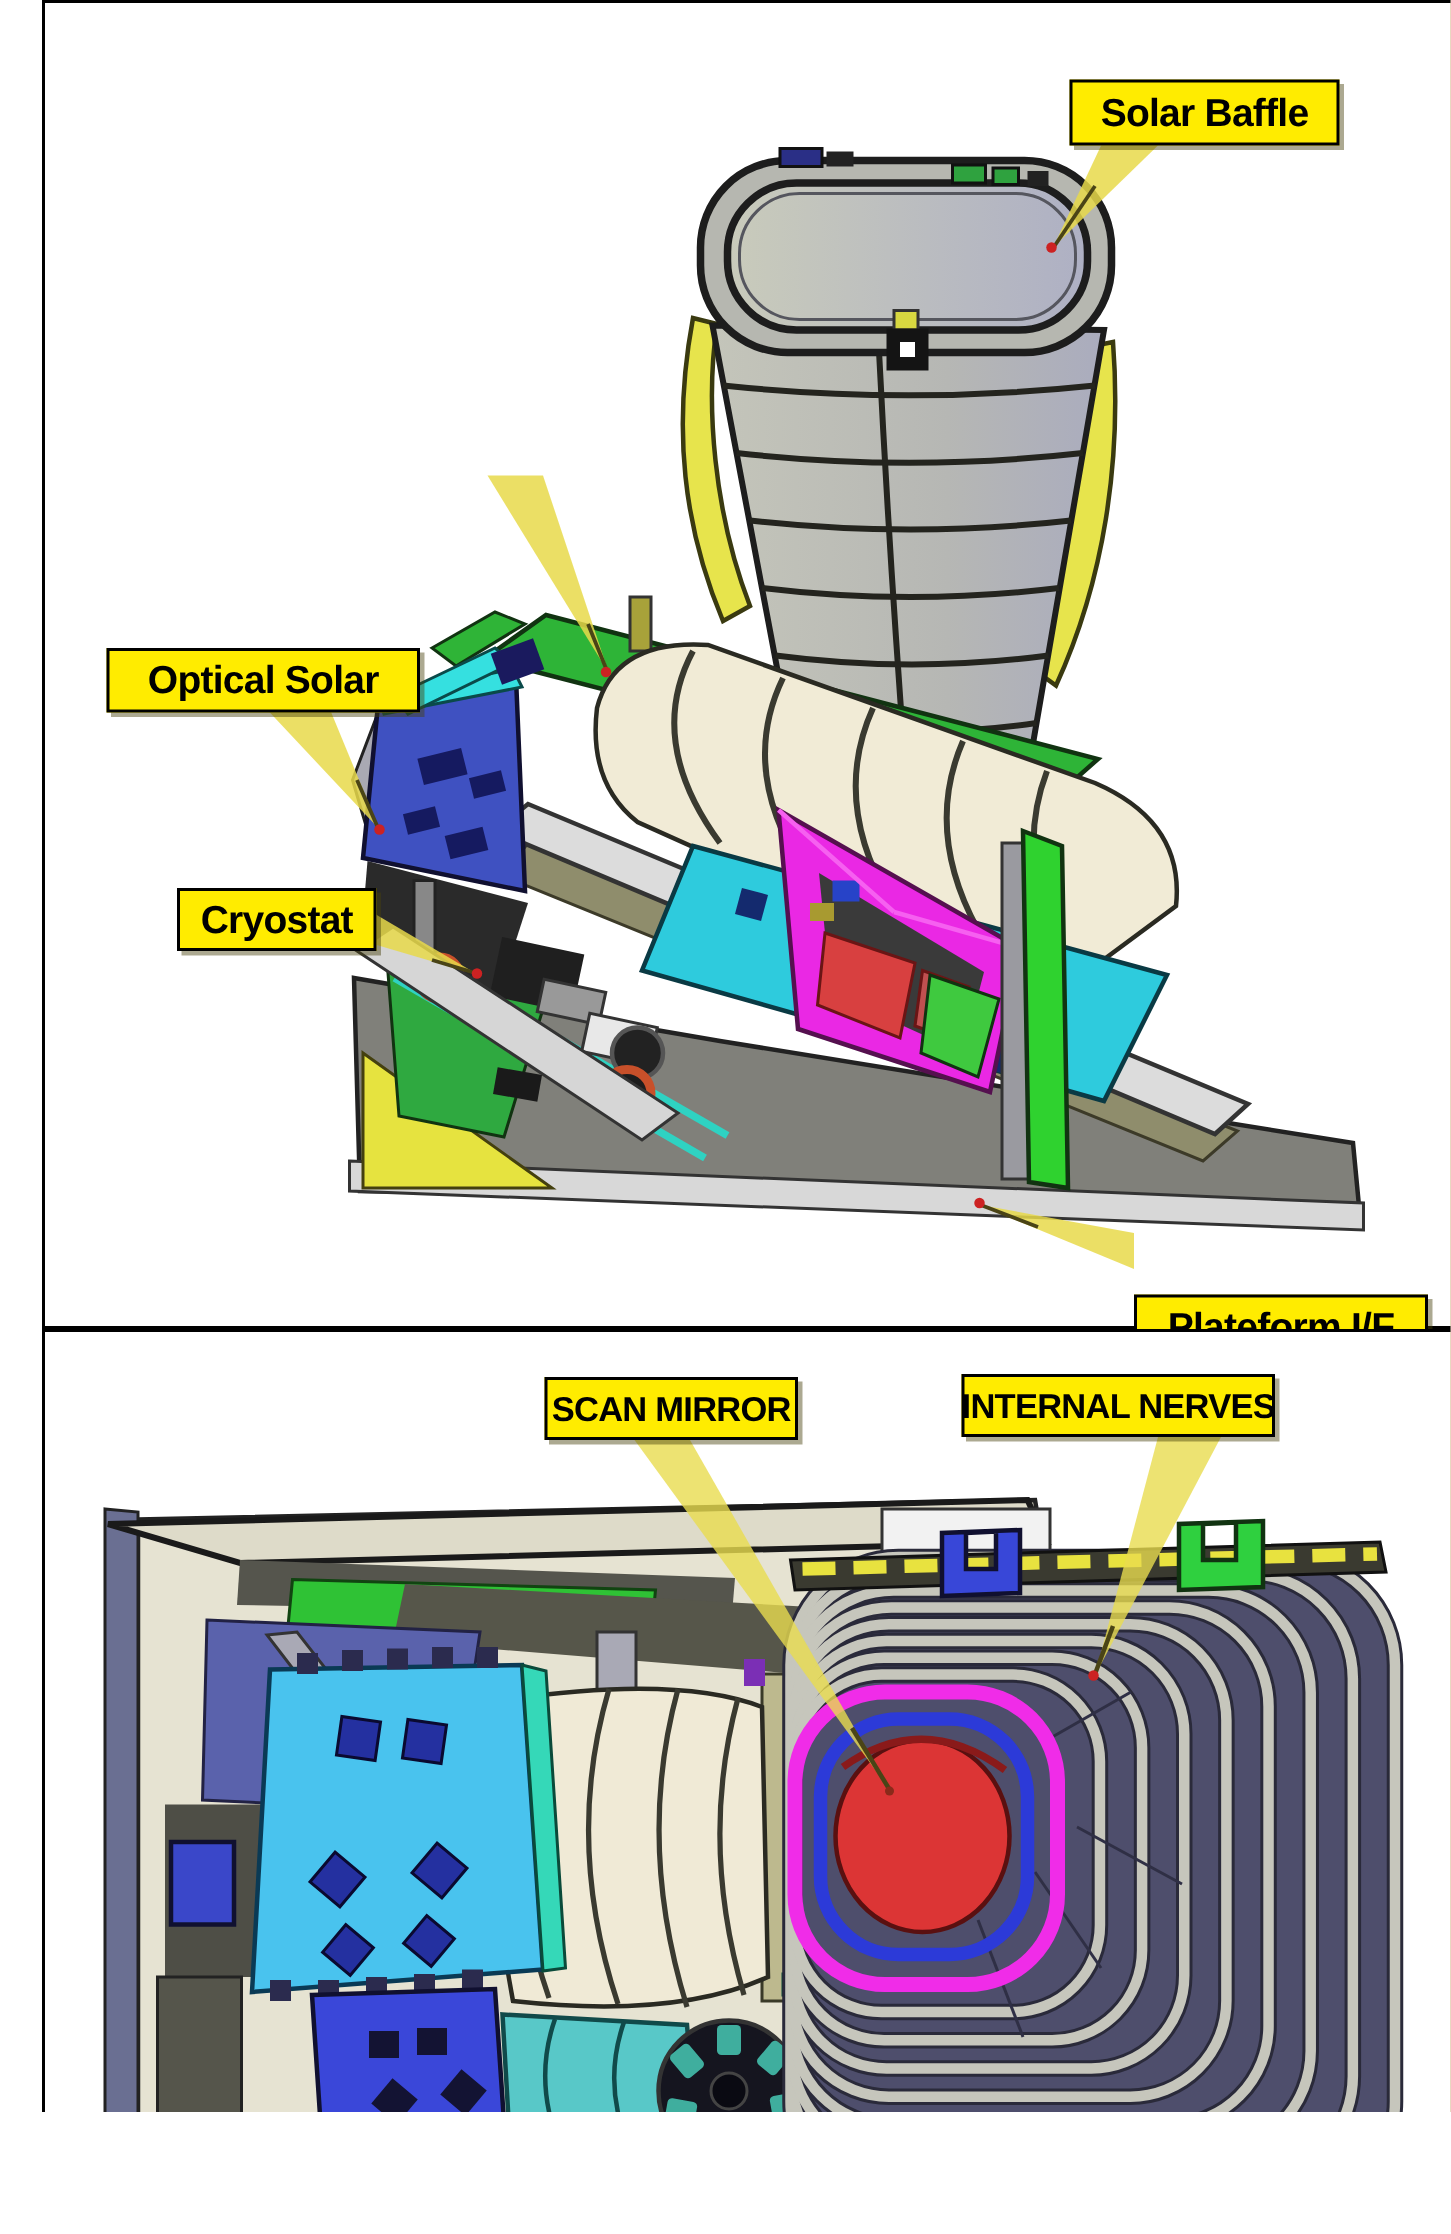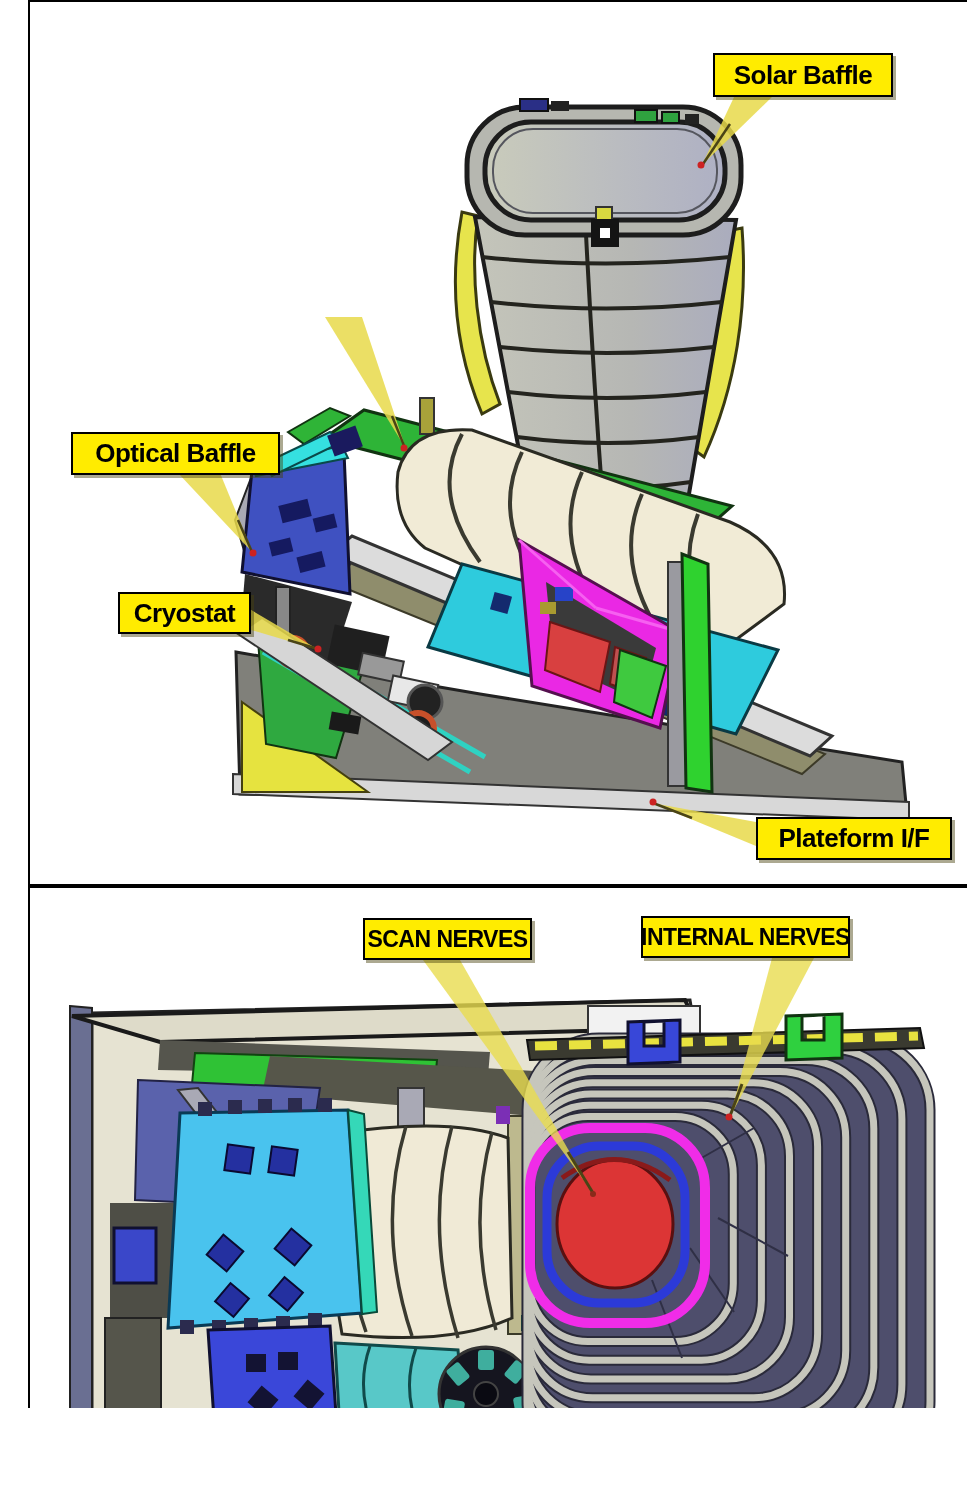--- a/index.html
+++ b/index.html
@@ -184,23 +184,23 @@
           </g>
         <g>
             <polygon points="726,820 726,844 622,801" fill="#e8d94a" opacity="0.85"></polygon>
           <line x1="662" y1="816" x2="623" y2="801" stroke="#4a4416" stroke-width="2.5"></line>
             <circle cx="623" cy="800" r="3.5" fill="#cc2222"></circle>
           </g>
       </g>
     </svg>
 
     <div class="callout big" style="left:683px;top:51px;width:180px;height:44px;">Solar Baffle</div>
-    <div class="callout big" style="left:41px;top:430px;width:209px;height:43px;">Optical Baffle</div>
+    <div class="callout big" style="left:41px;top:430px;width:209px;height:43px;">Optical Solar</div>
     <div class="callout big" style="left:88px;top:590px;width:133px;height:42px;">Cryostat</div>
-    <div class="callout big" style="left:726px;top:815px;width:196px;height:43px;">Plateform I/F</div>
+    <div class="callout big" style="left:726px;top:861px;width:196px;height:43px;">Plateform I/F</div>
   </div>
 
   <div class="panel" id="panel-bottom">
     <svg width="963" height="599" viewBox="0 0 963 599">
 
       <g>
         <polygon points="62,125 660,112 668,160 500,230 497,585 300,575 62,560" fill="#e6e3d2" stroke="#222" stroke-width="3"></polygon>
         <polygon points="40,118 62,120 62,575 40,570" fill="#6a6f92" stroke="#222" stroke-width="2"></polygon>
         <polygon points="42,128 655,112 668,140 130,154" fill="#dedbc9" stroke="#1a1a1a" stroke-width="4"></polygon>
         <rect x="558" y="118" width="112" height="34" fill="#f2f2f2" stroke="#333" stroke-width="2"></rect>
@@ -337,16 +337,16 @@
             <circle cx="563" cy="306" r="3" fill="#8a2a1a"></circle>
           </g>
         <g>
             <polygon points="742,70 784,70 700,229" fill="#e8dc4f" opacity="0.8"></polygon>
           <line x1="712" y1="196" x2="700" y2="228" stroke="#4a4416" stroke-width="3"></line>
             <circle cx="699" cy="229" r="3.5" fill="#cc2222"></circle>
           </g>
       </g>
     </svg>
 
-    <div class="callout caps" style="left:333px;top:30px;width:169px;height:42px;">SCAN NERVES</div>
+    <div class="callout caps" style="left:333px;top:30px;width:169px;height:42px;">SCAN MIRROR</div>
     <div class="callout caps" style="left:611px;top:28px;width:209px;height:42px;">INTERNAL NERVES</div>
   </div>
 </div>
 
 </body></html>

